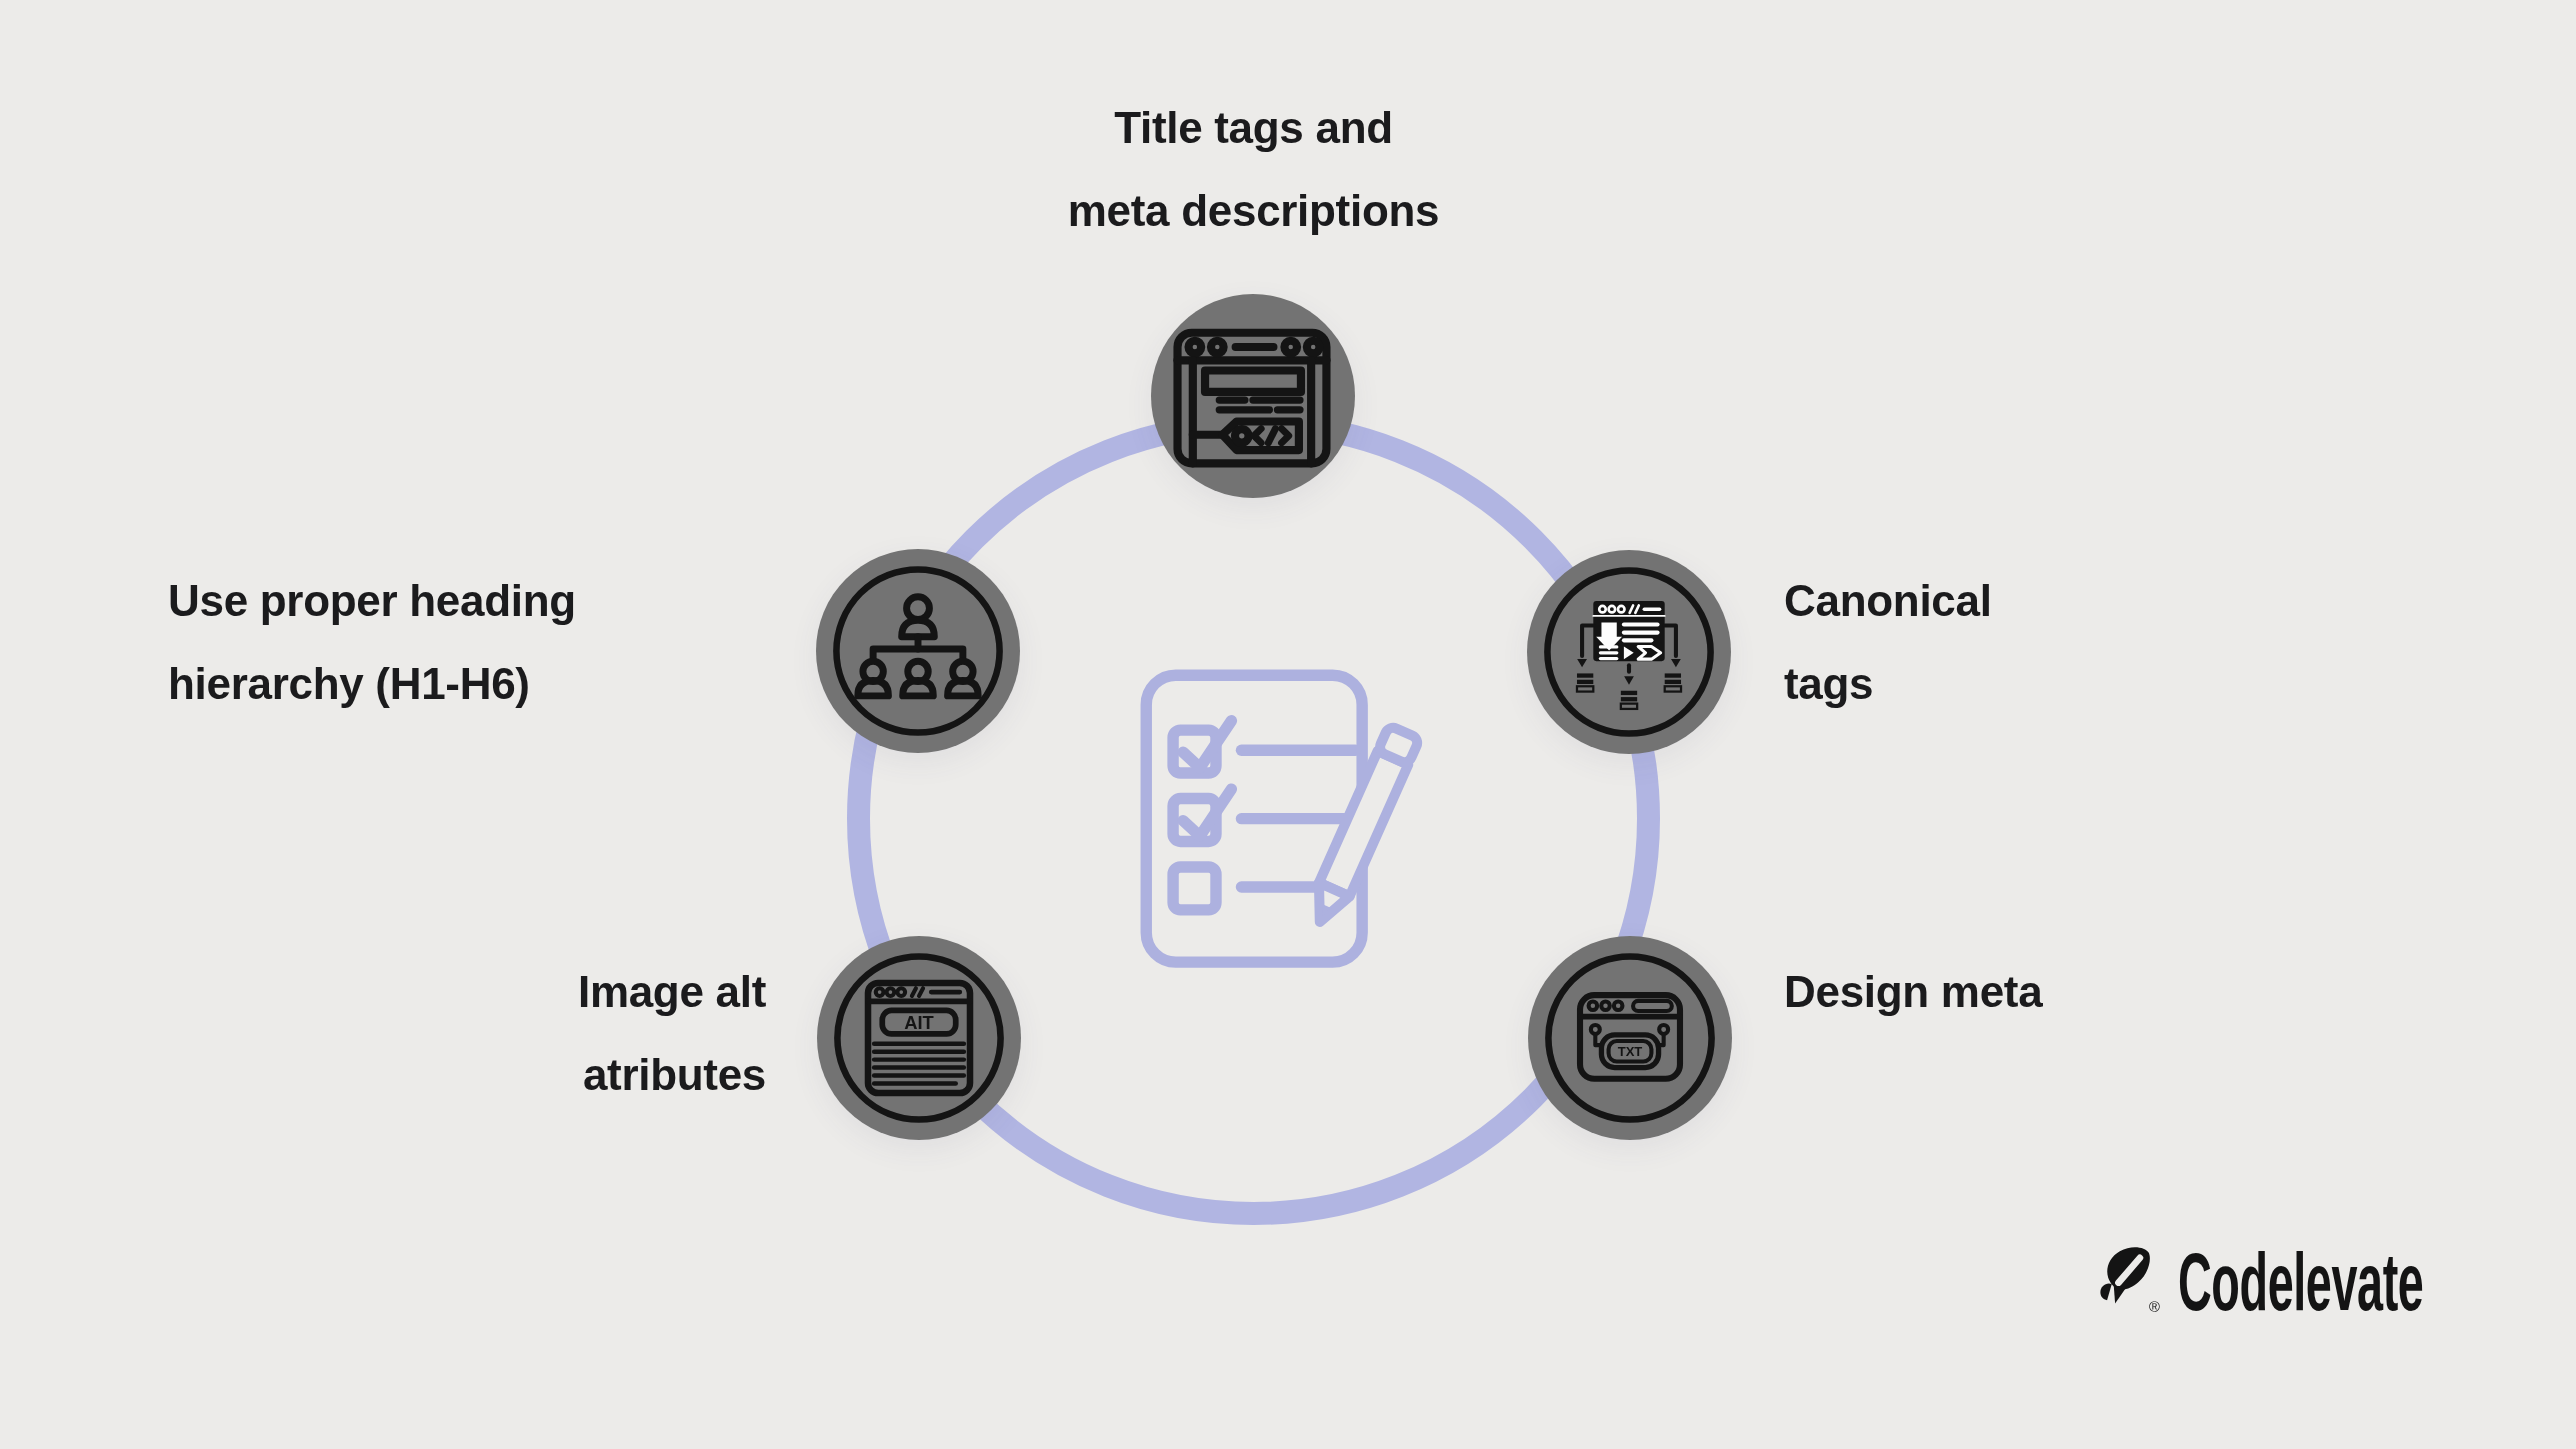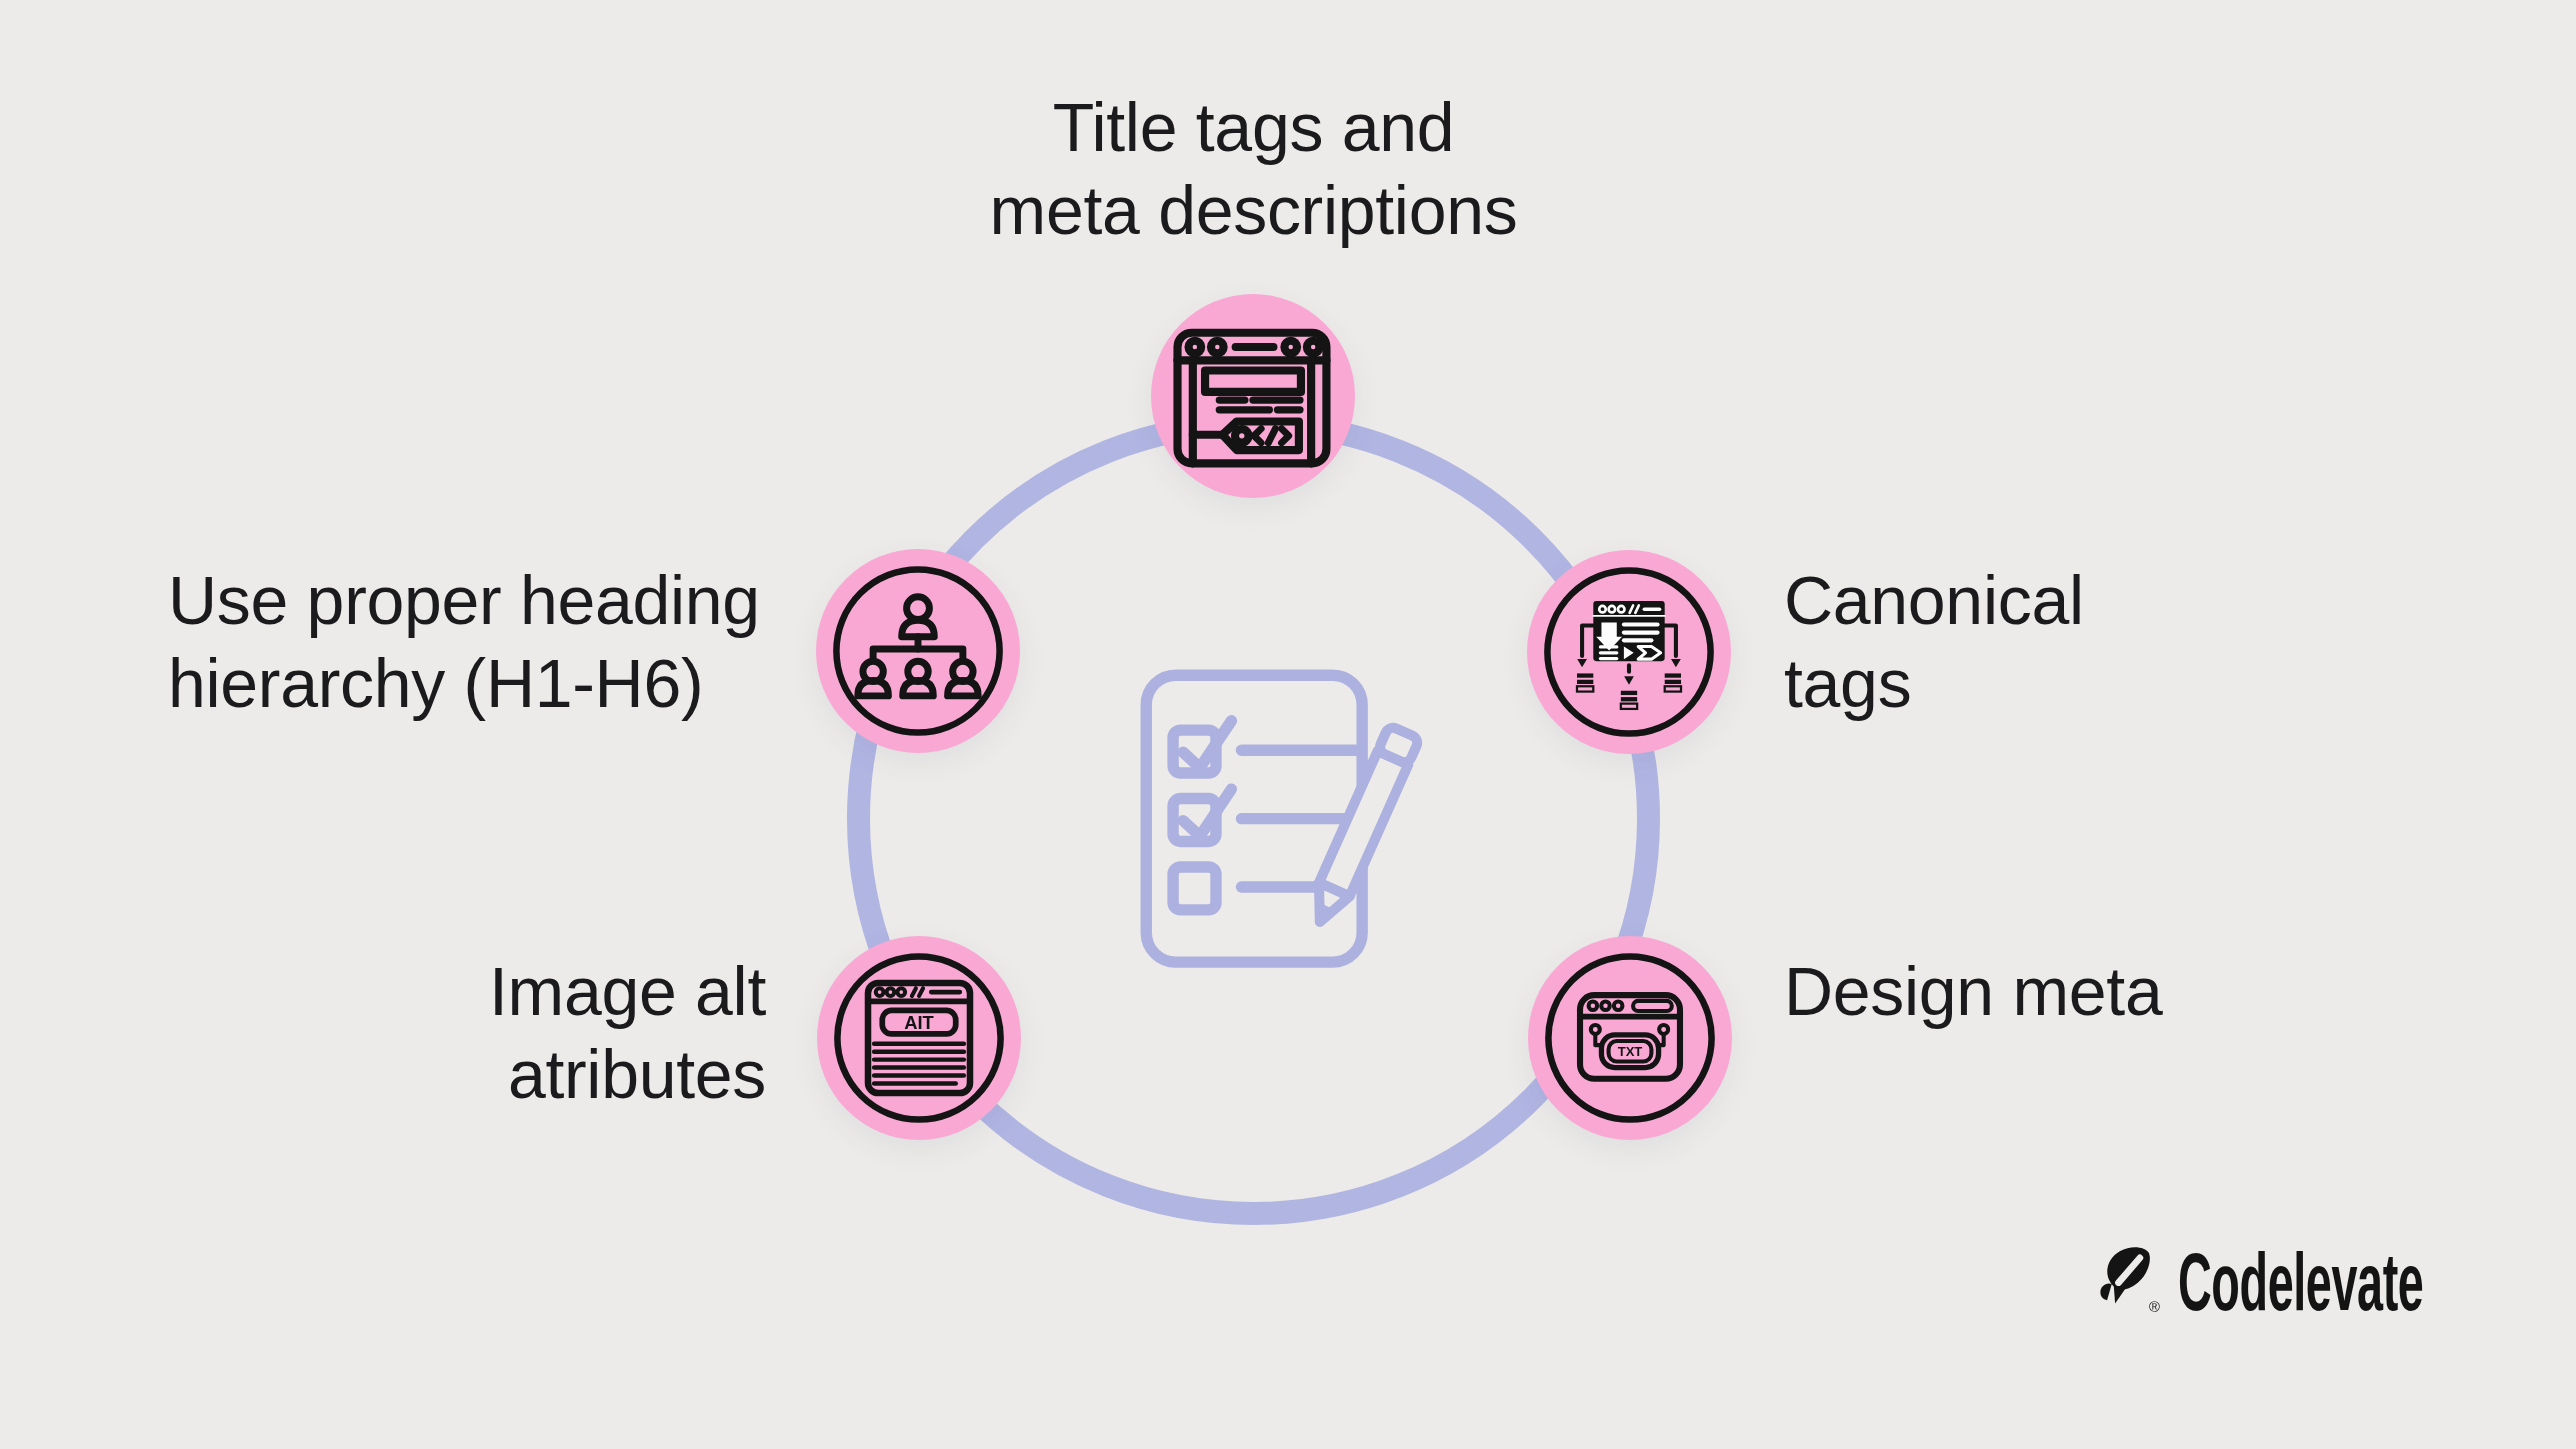--- a/index.html
+++ b/index.html
@@ -1,29 +1,29 @@
 <!DOCTYPE html>
 <html style="font-size:10.7px"><head>
 <meta charset="utf-8">
 <style>
   html,body{margin:0;padding:0;background:#ECEBE9;}
   .stage{position:relative;width:2576px;height:1449px;background:#ECEBE9;overflow:hidden;
          font-family:"Liberation Sans",sans-serif;color:#1B1B1D;}
   .ring{position:absolute;left:847px;top:412px;width:813px;height:813px;border-radius:50%;
         border:23px solid #B1B5E2;box-sizing:border-box;}
-  .badge{position:absolute;width:204px;height:204px;border-radius:50%;background:#f9a8d4;
+  .badge{position:absolute;width:204px;height:204px;border-radius:50%;background:#737373;
          box-shadow:0 9.4px 29.5px rgba(70,70,110,0.07);}
   .badge svg{position:absolute;inset:0;width:100%;height:100%;}
   .badge-top{left:1151px;top:294px;}
   .badge-ul{left:816px;top:549px;}
   .badge-ur{left:1527px;top:550px;}
   .badge-ll{left:817px;top:936px;}
   .badge-lr{left:1528px;top:936px;}
   .center-icon{position:absolute;left:1126px;top:643px;width:302px;height:352px;}
-  .label{position:absolute;font-size:68px;line-height:83px;letter-spacing:-0.3px;font-weight:400;}
+  .label{position:absolute;font-size:44px;line-height:83px;letter-spacing:-0.3px;font-weight:700;}
   .label-top{left:784px;top:86px;width:939px;text-align:center;}
   .label-ul{left:168px;top:559px;width:605px;}
   .label-ur{left:1784px;top:559px;width:637px;text-align:left;}
   .label-ll{left:161px;top:950px;width:605px;text-align:right;}
   .label-lr{left:1784px;top:950px;width:637px;text-align:left;}
   .label span{display:block;}
   .logo{position:absolute;left:2091px;top:1235px;width:429px;height:81px;}
   .logo .rocket{position:absolute;left:0;top:0;width:67px;height:78px;}
   .logo .reg{position:absolute;left:58px;top:64px;font-size:14.8px;color:#161616;}
   .logo .wordmark{position:absolute;left:87px;top:8px;font-size:82px;line-height:78px;

